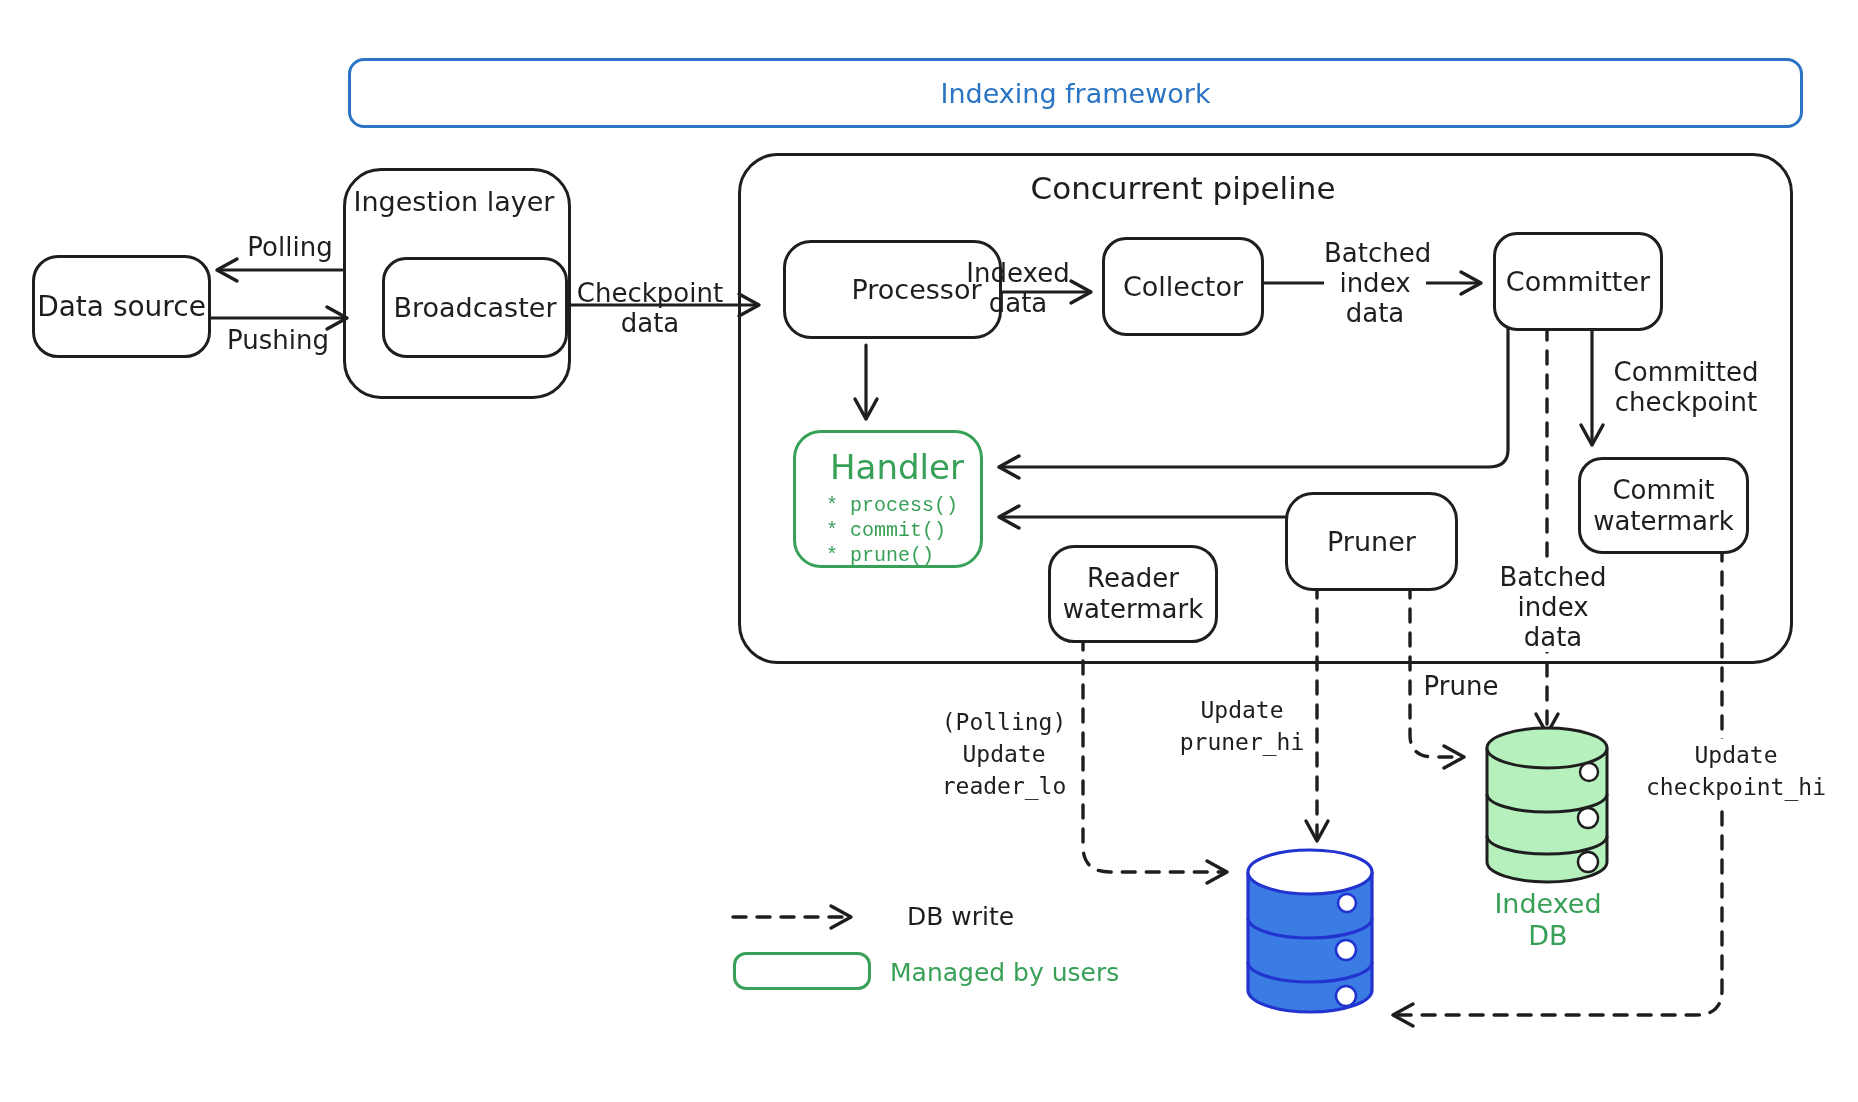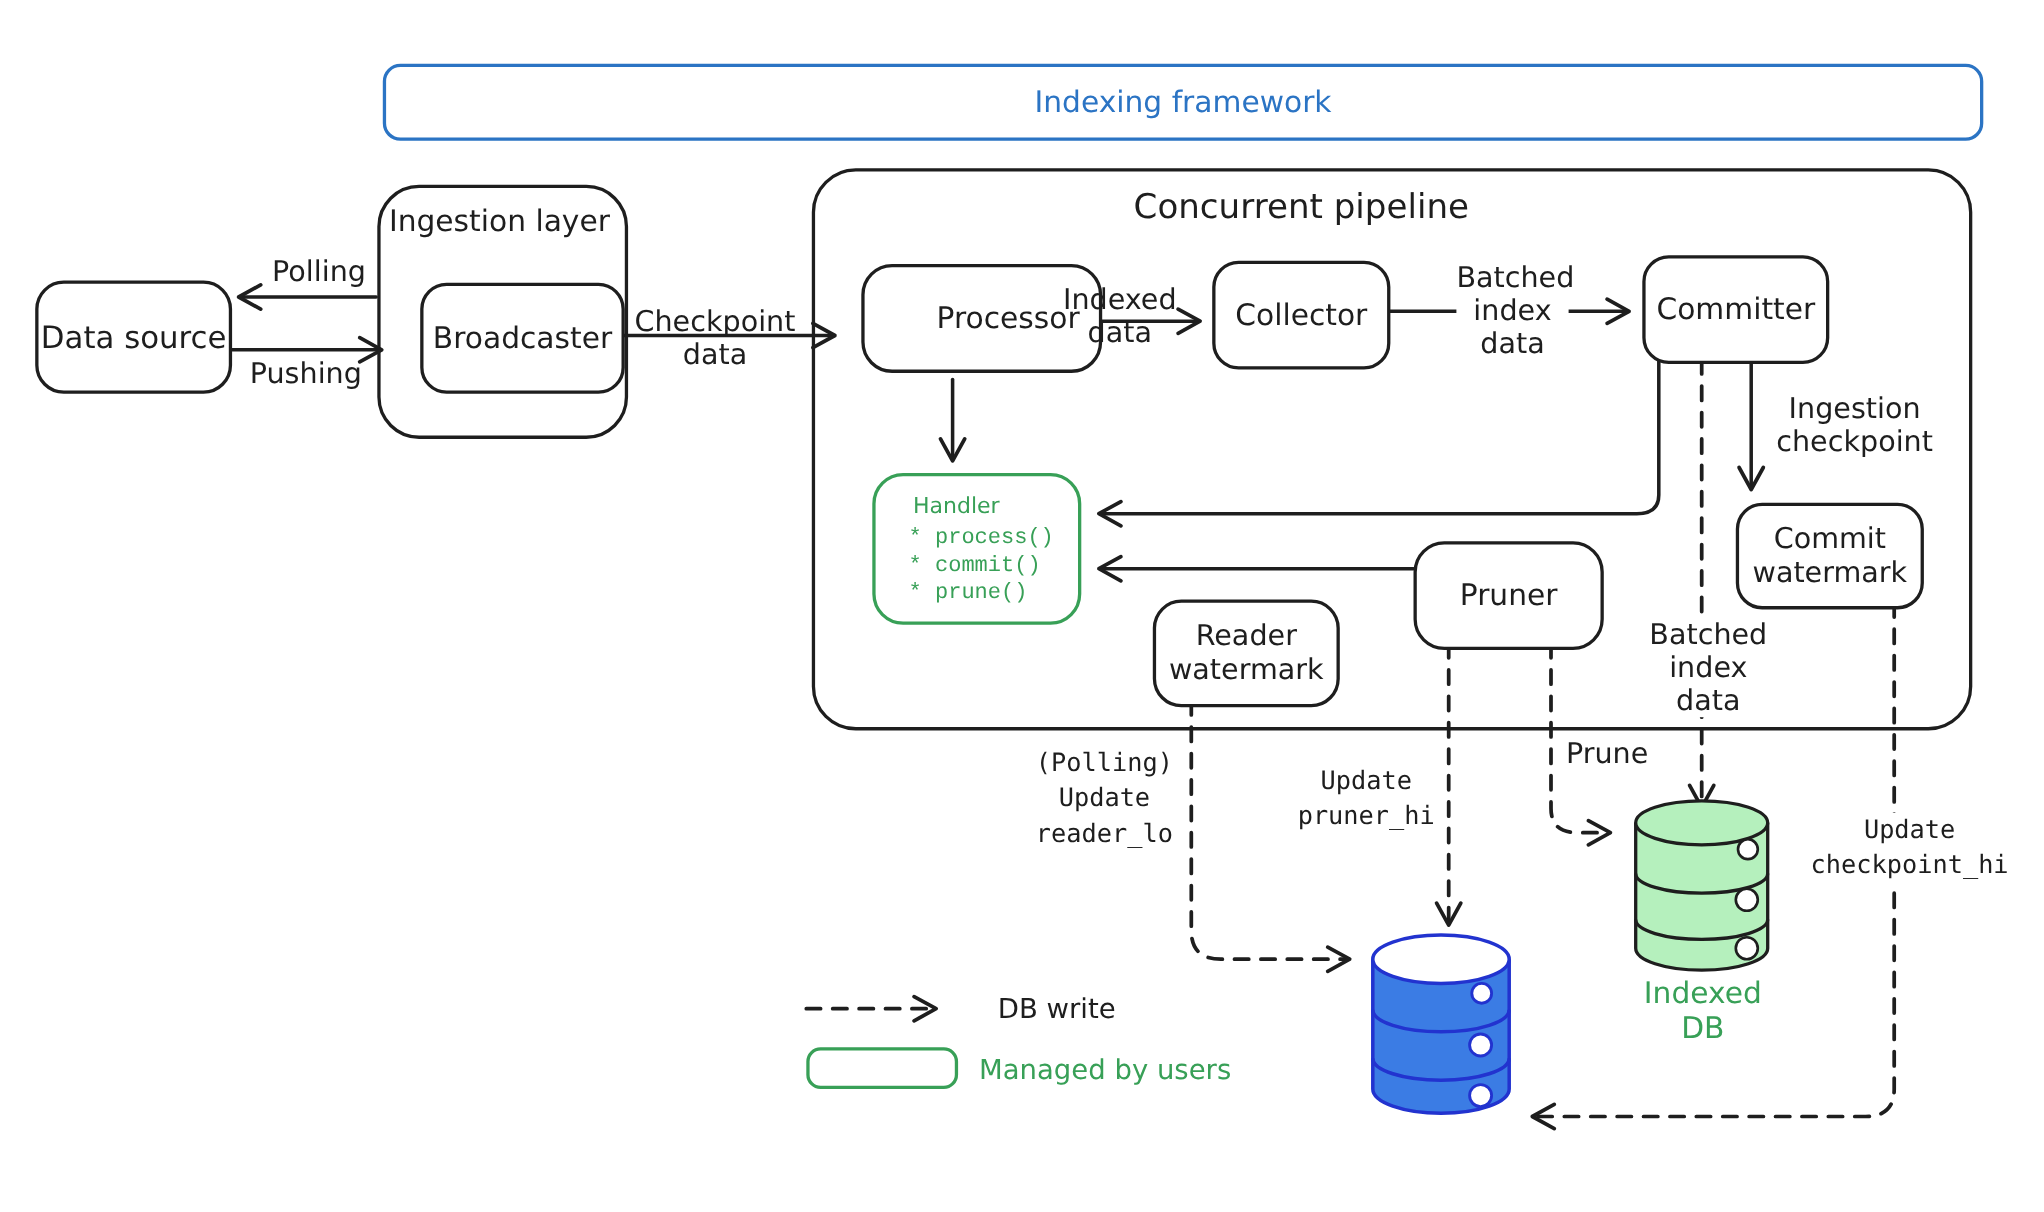--- a/index.html
+++ b/index.html
@@ -25,21 +25,21 @@
     position:absolute;left:348px;top:58px;width:1449px;height:64px;
     border:3.2px solid #2b74c4;border-radius:16px;background:transparent;
     display:flex;align-items:center;justify-content:center;
     font-size:27px;color:#2b74c4;
   }
   
   #handler{
     position:absolute;left:793px;top:430px;width:190px;height:138px;
     border:3.2px solid #38a057;border-radius:28px;background:#ffffff;box-sizing:border-box;
   }
-  #handler .htitle{margin:14px 0 6px 34px;font-size:20px;color:#38a057;}
+  #handler .htitle{margin:14px 0 6px 34px;font-size:34px;color:#38a057;}
   #handler .hmethods{margin:0 0 0 30px;font-family:Liberation Mono, monospace;
     font-size:20px;line-height:25px;color:#38a057;}
   
   #legend-userbox{
     position:absolute;left:733px;top:952px;width:132px;height:32px;
     border:3px solid #38a057;border-radius:13px;background:#ffffff;
   }
 </style>
 </head>
 <body>
@@ -140,23 +140,23 @@
     <div class="htitle">Handler</div>
     <div class="hmethods">
       <div>* process()</div>
       <div>* commit()</div>
       <div>* prune()</div>
     </div>
   </div>
 
   <div class="lbl" style="left:962px;top:258px;width:112px;">Indexed data</div>
   <div class="lbl whitebg" style="left:1324px;top:238px;width:102px;">Batched index data</div>
-  <div class="lbl" style="left:1610px;top:357px;width:152px;">Ingestion checkpoint</div>
+  <div class="lbl" style="left:1610px;top:357px;width:152px;">Committed checkpoint</div>
 
-  <div class="lbl code" style="left:931px;top:678px;width:146px;">(Polling) Update reader_lo</div>
+  <div class="lbl code" style="left:931px;top:706px;width:146px;">(Polling) Update reader_lo</div>
   <div class="lbl code" style="left:1170px;top:694px;width:144px;">Update pruner_hi</div>
   <div class="lbl" style="left:1418px;top:671px;width:86px;">Prune</div>
   <div class="lbl whitebg" style="left:1489px;top:562px;width:128px;">Batched index data</div>
   <div class="lbl code whitebg" style="left:1638px;top:739px;width:196px;">Update checkpoint_hi</div>
 
   <div class="lbl green" style="left:1478px;top:888px;width:140px;font-size:27px;line-height:32px;">Indexed DB</div>
 
   <div class="lbl" style="left:890px;top:902px;width:170px;text-align:left;font-size:25px;margin-left:17px;">DB write</div>
   <div id="legend-userbox"></div>
   <div class="lbl green" style="left:890px;top:958px;width:240px;text-align:left;font-size:25px;">Managed by users</div>

